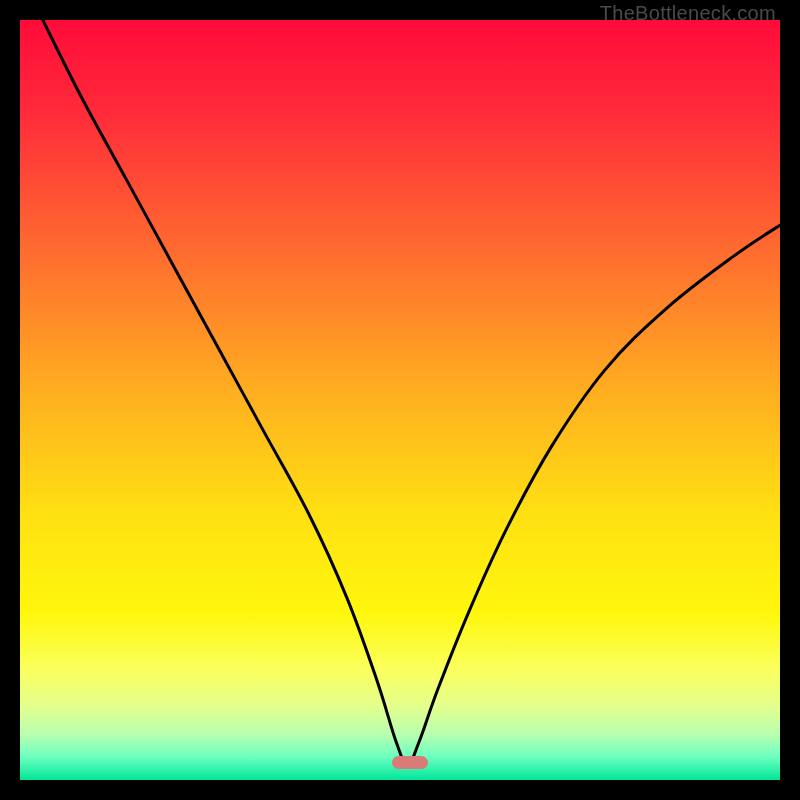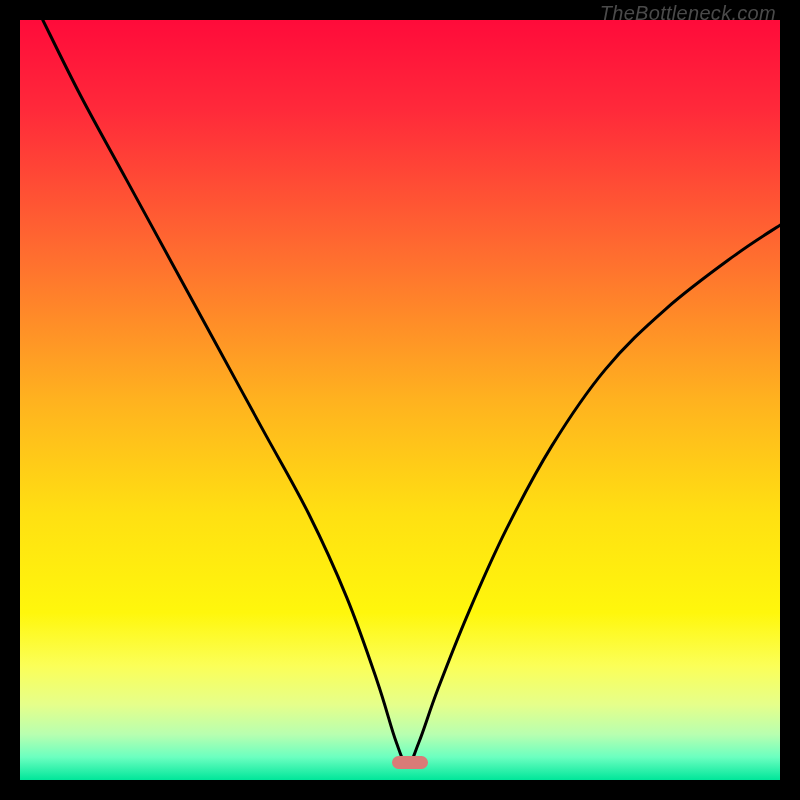--- a/index.html
+++ b/index.html
@@ -45,21 +45,20 @@
   }
   .watermark {
     position: absolute;
     top: 2px;
     right: 24px;
     color: #4a4a4a;
     font-size: 20px;
     font-weight: 500;
     letter-spacing: 0.3px;
     user-select: none;
-    font-style: italic;
   }
 </style>
 </head>
 <body>
 
 <div class="frame">
 
   <div class="watermark">TheBottleneck.com</div>
 
   <div class="plot">

